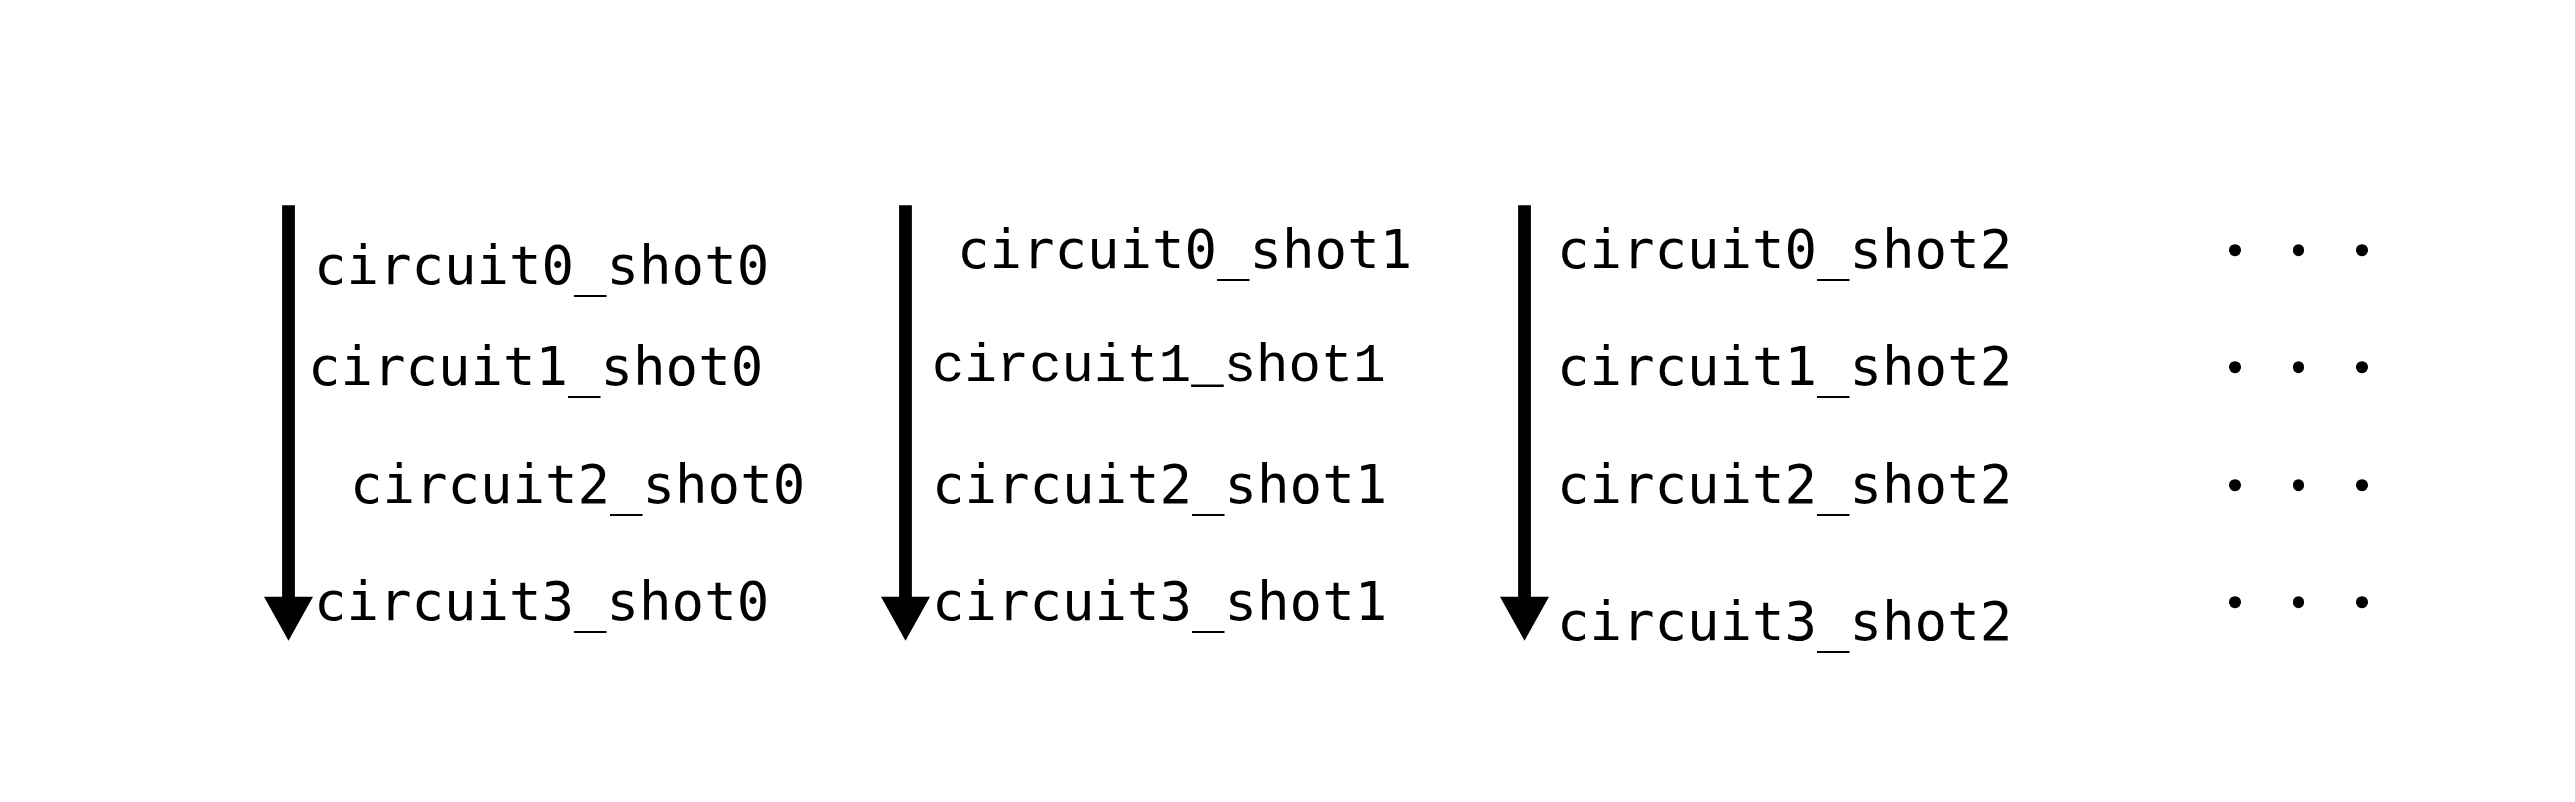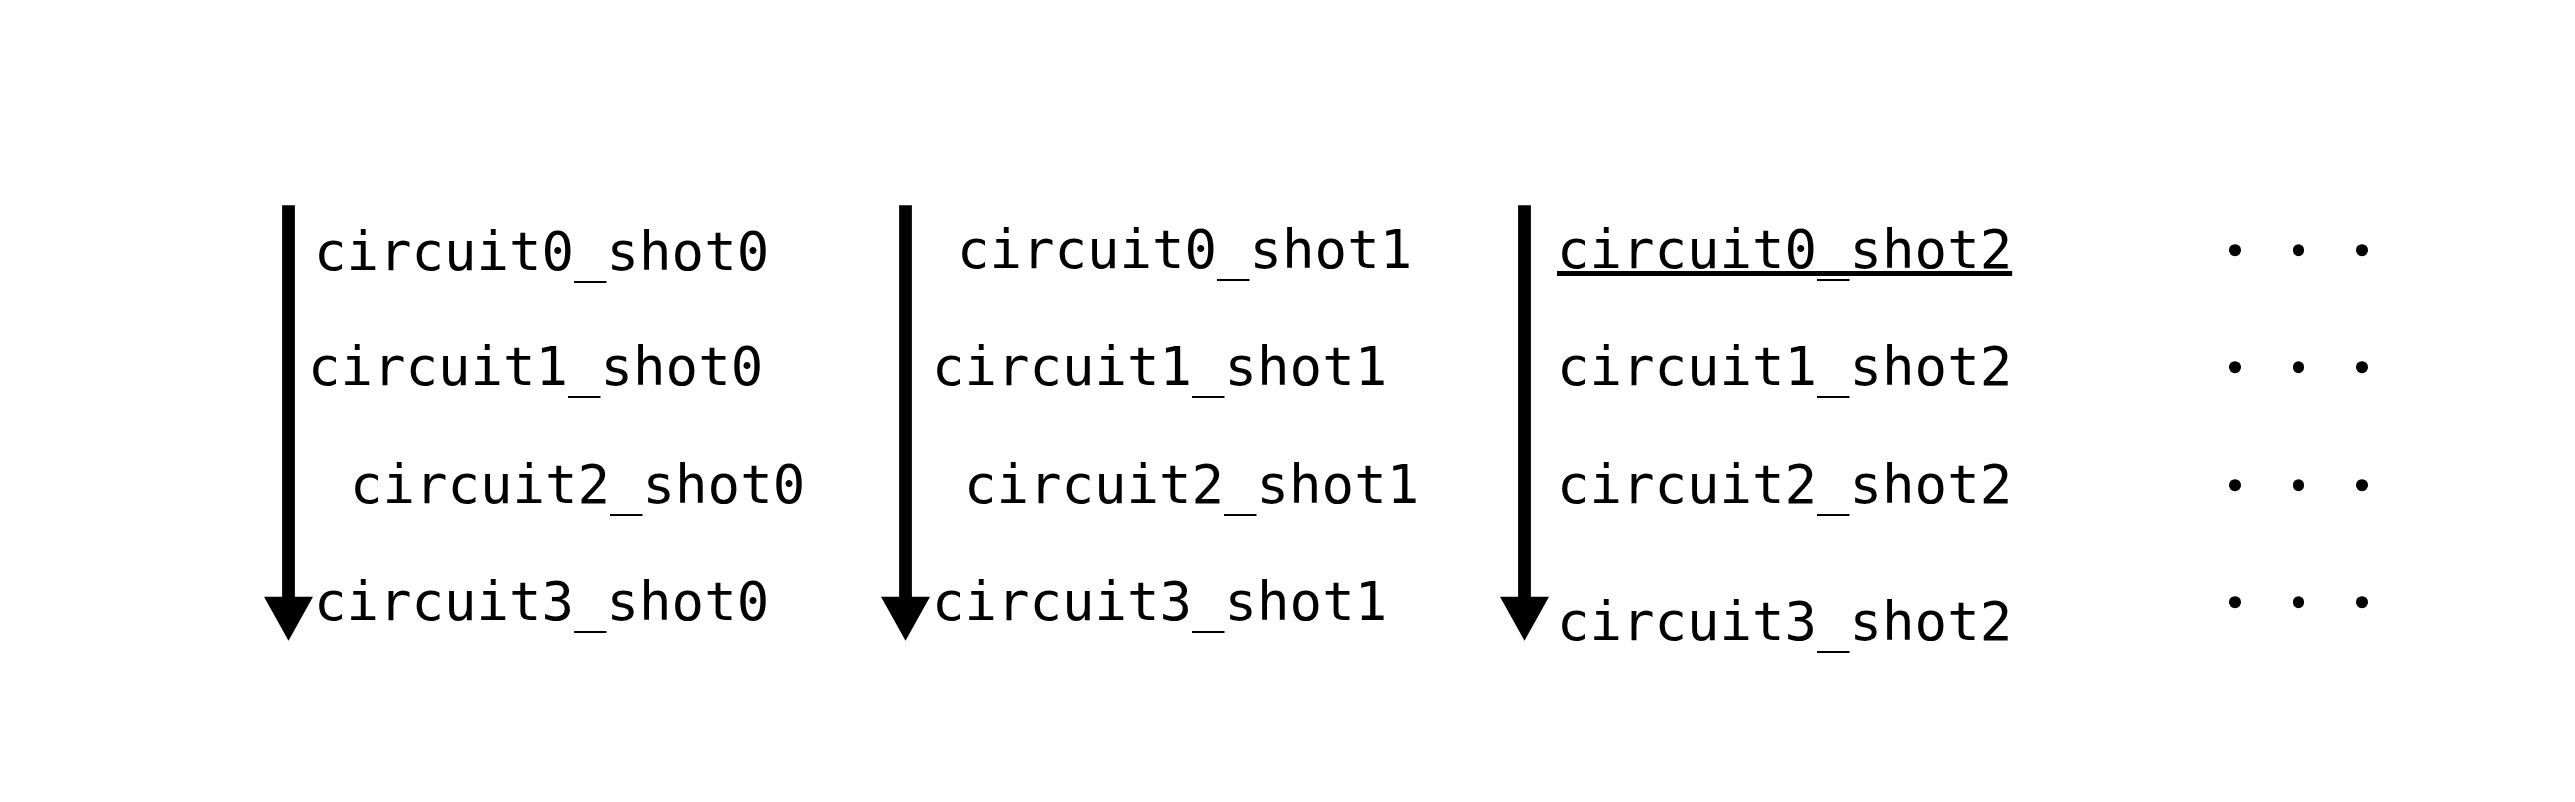--- a/index.html
+++ b/index.html
@@ -65,45 +65,45 @@
 <body>
 
 <div id="canvas">
 
   <div class="column">
 
     <svg class="arrow-svg" style="left:264px; top:205px;" width="49" height="436" viewBox="0 0 92 818">
       <path d="M 34 0 L 58 0 L 58 735 L 92 735 L 46 818 L 0 735 L 34 735 Z" fill="#000000"></path>
     </svg>
 
-    <div class="label" style="left:314px; top:252px;">circuit0_shot0</div>
+    <div class="label" style="left:314px; top:266px;">circuit0_shot0</div>
     <div class="label" style="left:308px; top:367px;">circuit1_shot0</div>
     <div class="label" style="left:314px; top:485px;margin-left:36px;">circuit2_shot0</div>
     <div class="label" style="left:314px; top:602px;text-align:center;">circuit3_shot0</div>
   </div>
 
   <div class="column">
 
     <svg class="arrow-svg" style="left:881px; top:205px;" width="49" height="436" viewBox="0 0 92 818">
       <path d="M 34 0 L 58 0 L 58 735 L 92 735 L 46 818 L 0 735 L 34 735 Z" fill="#000000"></path>
     </svg>
 
     <div class="label" style="left:957px; top:250px;">circuit0_shot1</div>
-    <div class="label" style="left:932px; top:367px;">circuit1_shot1</div>
-    <div class="label" style="left:932px; top:485px;margin-left:32px;">circuit2_shot1</div>
+    <div class="label" style="left:932px; top:367px;font-family:Liberation Mono, monospace;">circuit1_shot1</div>
+    <div class="label" style="left:932px; top:485px;">circuit2_shot1</div>
     <div class="label" style="left:932px; top:602px;">circuit3_shot1</div>
   </div>
 
   <div class="column">
 
     <svg class="arrow-svg" style="left:1500px; top:205px;" width="49" height="436" viewBox="0 0 92 818">
       <path d="M 34 0 L 58 0 L 58 735 L 92 735 L 46 818 L 0 735 L 34 735 Z" fill="#000000"></path>
     </svg>
 
-    <div class="label" style="left:1557px; top:250px;text-decoration:underline;">circuit0_shot2</div>
+    <div class="label" style="left:1557px; top:250px;">circuit0_shot2</div>
     <div class="label" style="left:1557px; top:367px;">circuit1_shot2</div>
     <div class="label" style="left:1557px; top:485px;">circuit2_shot2</div>
     <div class="label" style="left:1557px; top:602px;margin-top:20px;">circuit3_shot2</div>
   </div>
 
   <div class="column">
 
     <div class="ellipsis-row" style="left:2229px; top:250px;">
       <span class="ellipsis-dot"></span>
       <span class="ellipsis-dot"></span>

